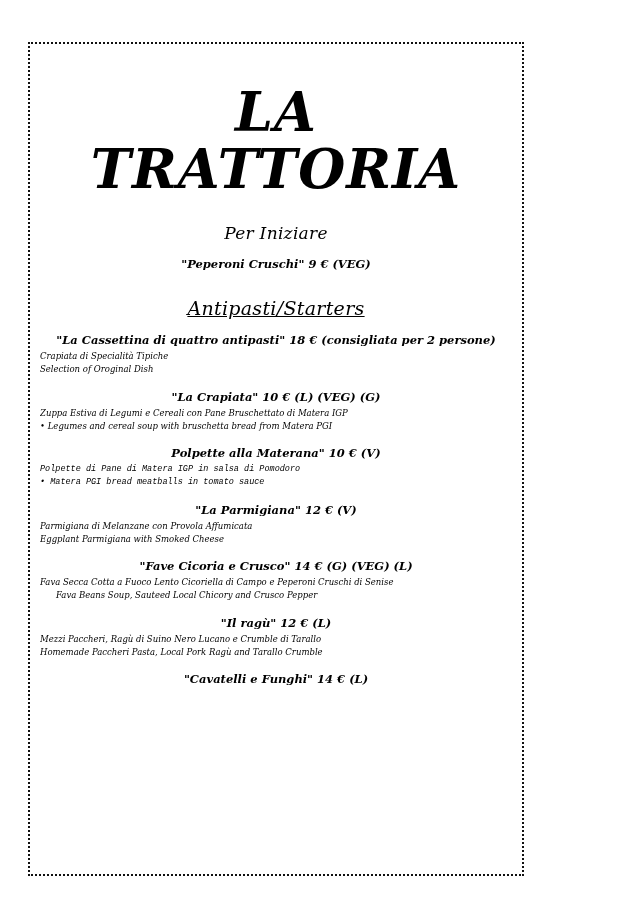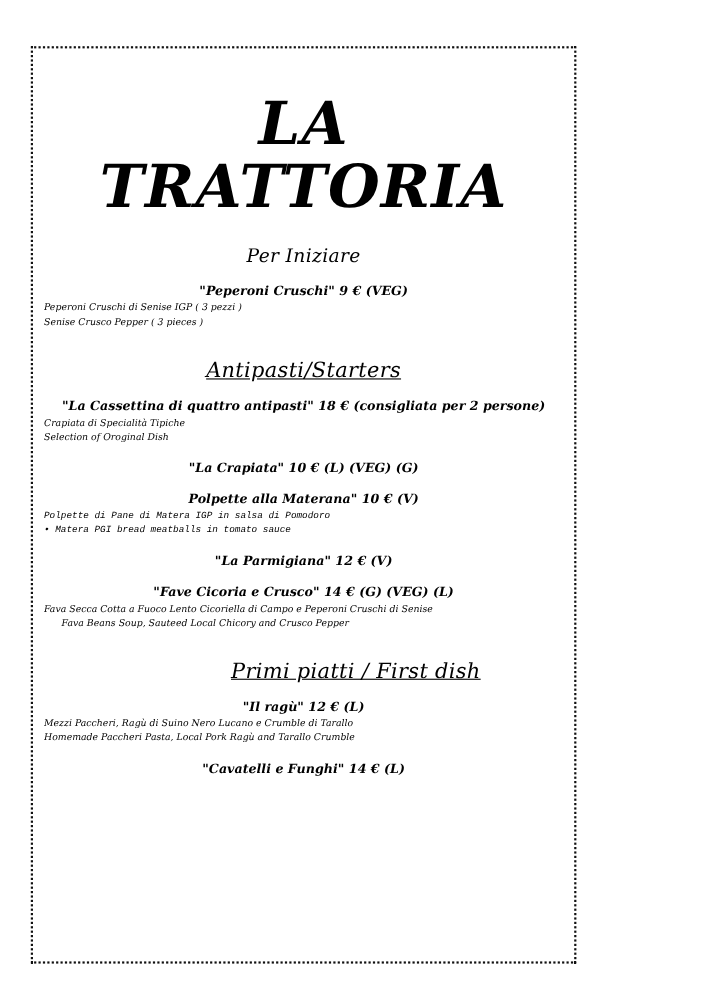--- a/index.html
+++ b/index.html
@@ -105,65 +105,68 @@
 
   <div class="content">
 
     <h1 class="menu-title">LA TRATTORIA</h1>
 
     <div class="section">
       <div class="section-heading">Per Iniziare</div>
 
       <div class="dish">
         <div class="dish-name">"Peperoni Cruschi" 9 € (VEG)</div>
-        <ul class="dish-lines ind-1">
-          <li>Peperoni Cruschi di Senise IGP ( 3 pezzi )</li>
-          <li>Senise Crusco Pepper ( 3 pieces )</li>
-        </ul>
       </div>
     </div>
 
     <div class="section">
       <div class="section-heading big">Antipasti/Starters</div>
 
       <div class="dish">
         <div class="dish-name">"La Cassettina di quattro antipasti" 18 € (consigliata per 2 persone)</div>
         <ul class="dish-lines ind-3">
           <li>Crapiata di Specialità Tipiche</li>
           <li>Selection of Oroginal Dish</li>
         </ul>
       </div>
 
       <div class="dish">
         <div class="dish-name">"La Crapiata" 10 € (L) (VEG) (G)</div>
+        <ul class="dish-lines ind-2">
+          <li>Zuppa Estiva di Legumi e Cereali con Pane Bruschettato di Matera IGP</li>
+          <li>• Legumes and cereal soup with bruschetta bread from Matera PGI</li>
+        </ul>
       </div>
 
       <div class="dish">
         <div class="dish-name">Polpette alla Materana" 10 € (V)</div>
         <ul class="dish-lines ind-4">
           <li>Polpette di Pane di Matera IGP in salsa di Pomodoro</li>
           <li>• Matera PGI bread meatballs in tomato sauce</li>
         </ul>
       </div>
 
       <div class="dish">
         <div class="dish-name">"La Parmigiana" 12 € (V)</div>
+        <ul class="dish-lines ind-1">
+          <li>Parmigiana di Melanzane con Provola Affumicata</li>
+          <li>Eggplant Parmigiana with Smoked Cheese</li>
+        </ul>
       </div>
 
       <div class="dish">
         <div class="dish-name">"Fave Cicoria e Crusco" 14 € (G) (VEG) (L)</div>
         <ul class="dish-lines ind-2">
           <li>Fava Secca Cotta a Fuoco Lento Cicoriella di Campo e Peperoni Cruschi di Senise</li>
           <li class="sub-indent">Fava Beans Soup, Sauteed Local Chicory  and Crusco Pepper</li>
         </ul>
       </div>
     </div>
 
     <div class="section">
-      <div class="section-heading big" style="text-align:left; padding-left:170px;">Primi piatti / First dish</div>
 
       <div class="dish">
         <div class="dish-name">"Il ragù" 12 € (L)</div>
         <ul class="dish-lines ind-5">
           <li>Mezzi Paccheri, Ragù di Suino Nero Lucano e Crumble di Tarallo</li>
           <li>Homemade Paccheri Pasta, Local Pork Ragù and Tarallo Crumble</li>
         </ul>
       </div>
 
       <div class="dish">

